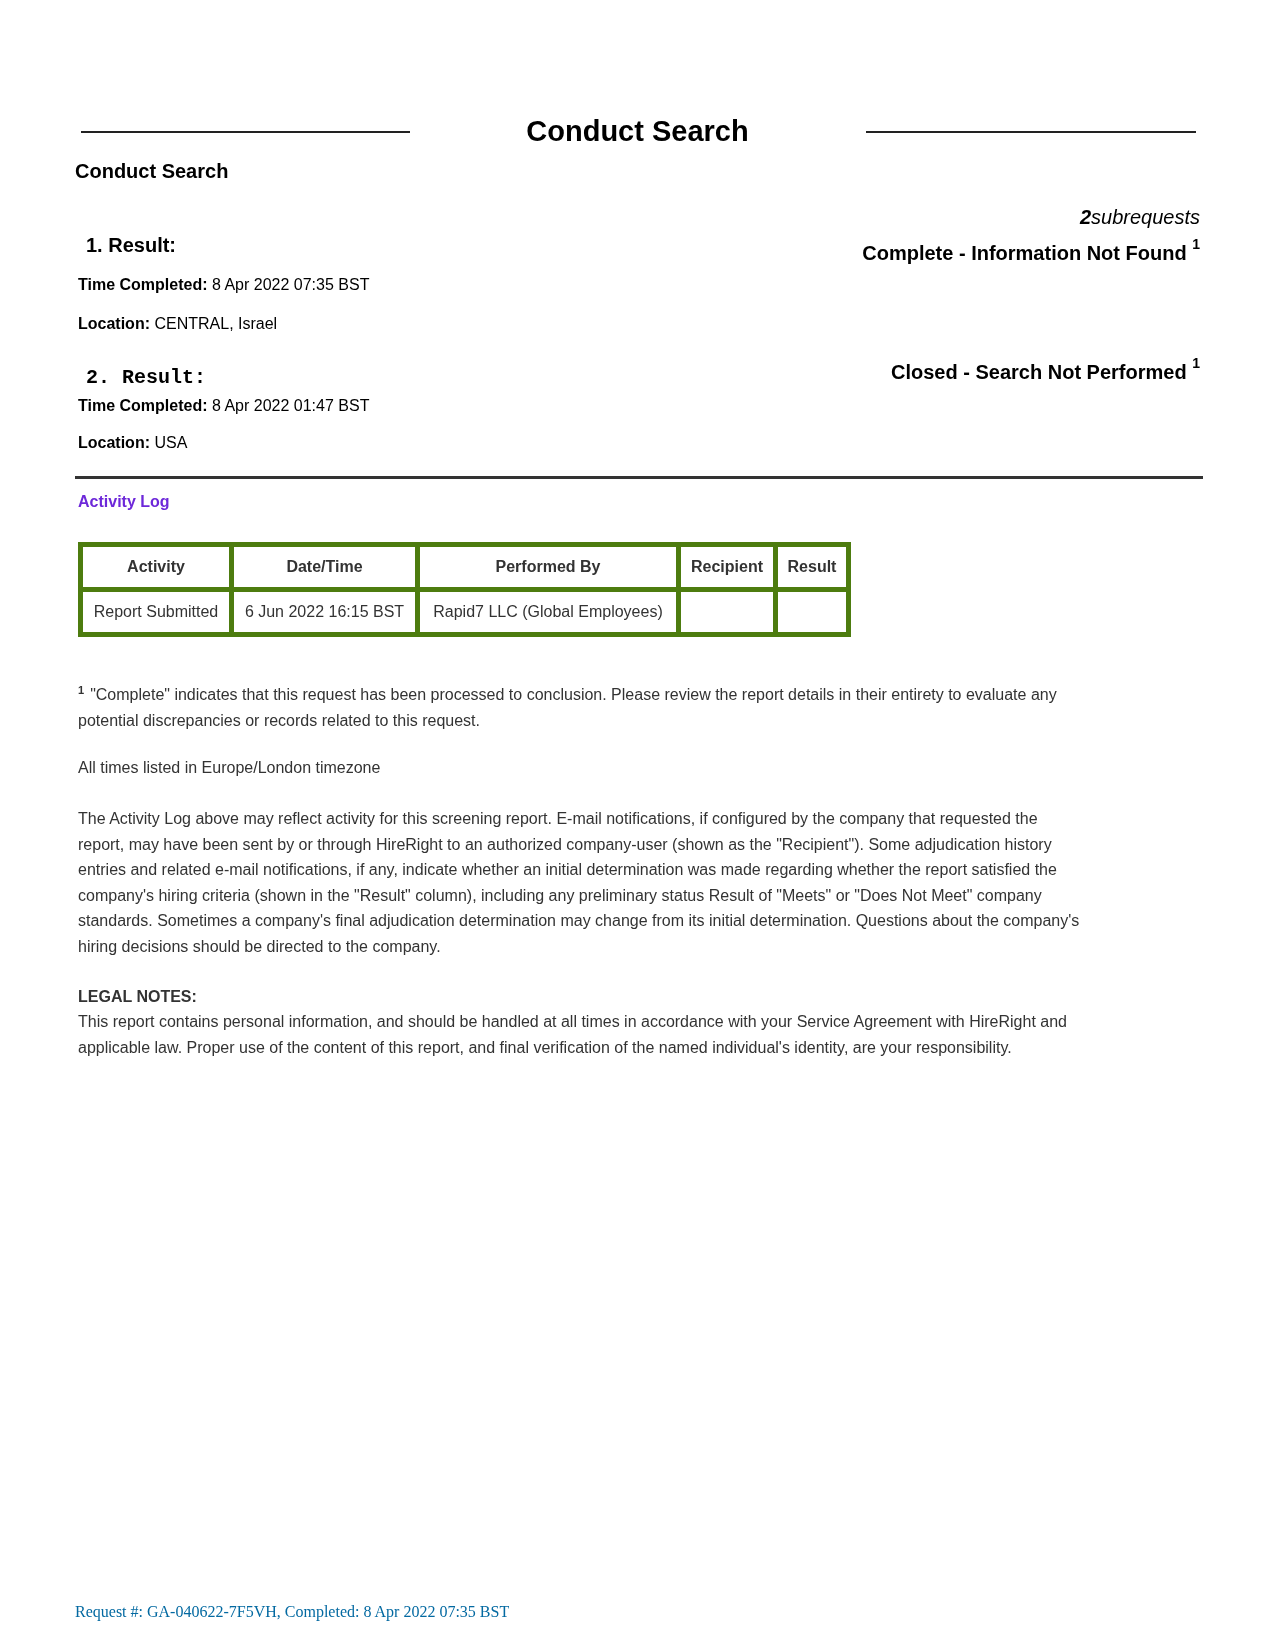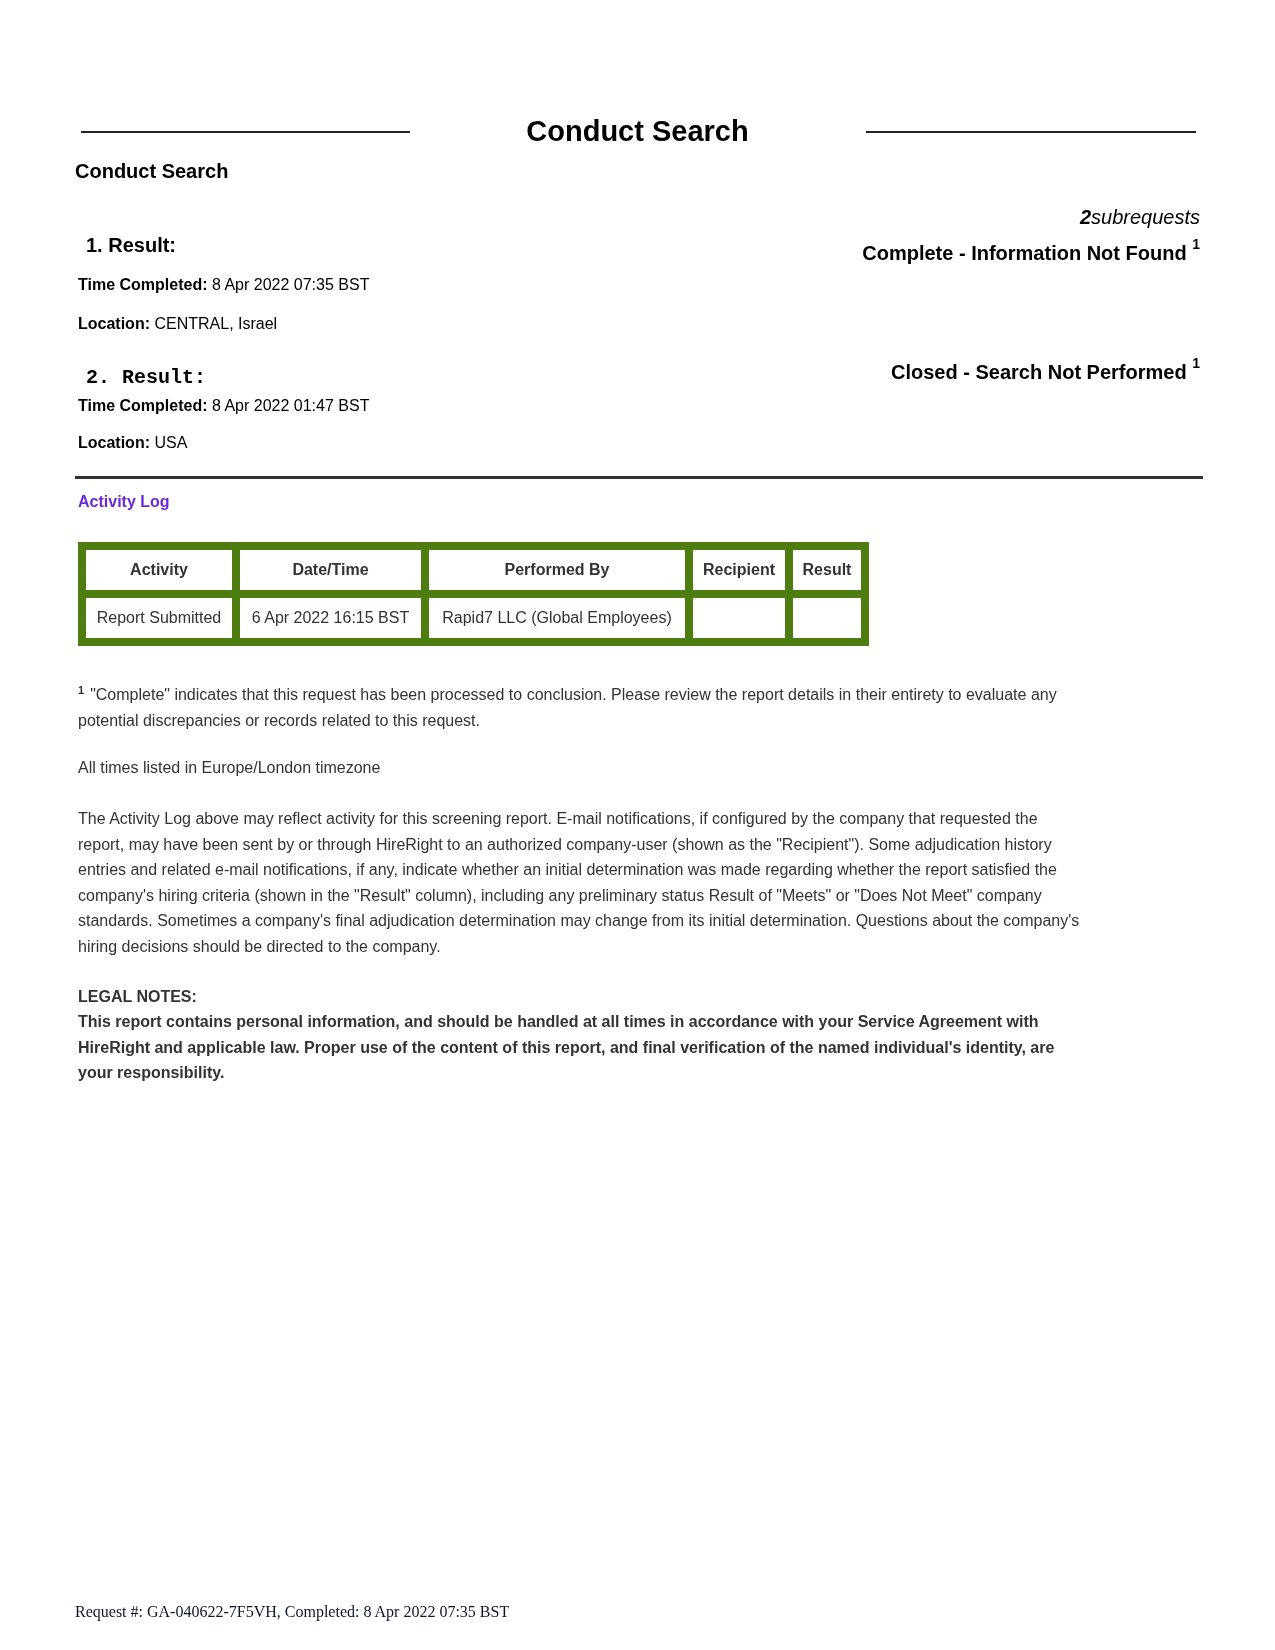--- a/index.html
+++ b/index.html
@@ -11,26 +11,26 @@
     .subreq { right: 75px; top: 206px; font-size: 20px; font-style: italic; }
     .subreq .num { font-weight: bold; }
     .result-label { font-size: 20px; font-weight: bold; }
     .status { right: 75px; font-size: 20px; font-weight: bold; text-align: right; }
     .status sup { font-size: 14px; position: relative; top: -3px; }
     .field { left: 78px; font-size: 16px; }
     .field b { font-weight: bold; }
     .hr-thick { position: absolute; left: 75px; width: 1128px; top: 476px; height: 3px; background: #333; }
     .activity-title { left: 78px; top: 493px; font-size: 16px; font-weight: bold; color: #6d28d9; }
     table.log { position: absolute; left: 78px; top: 542px; border-collapse: collapse; font-size: 16px; color: #333; }
-    table.log th, table.log td { border: 8px solid #4d7c0f; padding: 0 8px; height: 40px; text-align: center; white-space: nowrap; }
+    table.log th, table.log td { border: 5px solid #4d7c0f; padding: 0 8px; height: 40px; text-align: center; white-space: nowrap; }
     table.log th { font-weight: bold; }
     .note { left: 78px; width: 1010px; font-size: 16px; line-height: 25.5px; color: #333; }
     .note sup { font-size: 11px; font-weight: bold; margin-right: 6px; }
     .legal-head { font-weight: bold; }
-    .footer { left: 75px; top: 1603px; font-family: "Liberation Serif", serif; font-size: 16px; color: #0f172a; }
+    .footer { left: 75px; top: 1603px; font-family: "Liberation Serif", serif; font-size: 16px; color: #0369a1; }
   </style>
 </head>
 <body>
 
 <div class="rule" style="left:81px; top:131px; width:329px;"></div>
 <div class="rule" style="left:866px; top:131px; width:330px;"></div>
 <div class="main-title">Conduct Search</div>
 
 <div class="abs section-title">Conduct Search</div>
 <div class="abs subreq"><span class="num">2</span><span>subrequests</span></div>
@@ -54,30 +54,30 @@
       <th style="width:130px;">Activity</th>
       <th style="width:165px;">Date/Time</th>
       <th style="width:240px;">Performed By</th>
       <th style="width:76px;">Recipient</th>
       <th style="width:52px;">Result</th>
     </tr>
   </thead>
   <tbody>
     <tr>
       <td>Report Submitted</td>
-      <td>6 Apr 2022 16:15 BST</td>
+      <td>6 Jun 2022 16:15 BST</td>
       <td>Rapid7 LLC (Global Employees)</td>
       <td></td>
       <td></td>
     </tr>
   </tbody>
 </table>
 
 <div class="abs note" style="top:678px;"><sup>1</sup><span>"Complete" indicates that this request has been processed to conclusion.  Please review the report details in their entirety to evaluate any potential discrepancies or records related to this request.</span></div>
 
 <div class="abs note" style="top:755px;">All times listed in Europe/London timezone</div>
 
 <div class="abs note" style="top:806px;">The Activity Log above may reflect activity for this screening report. E-mail notifications, if configured by the company that requested the report, may have been sent by or through HireRight to an authorized company-user (shown as the "Recipient"). Some adjudication history entries and related e-mail notifications, if any, indicate whether an initial determination was made regarding whether the report satisfied the company's hiring criteria (shown in the "Result" column), including any preliminary status Result of "Meets" or "Does Not Meet" company standards. Sometimes a company's final adjudication determination may change from its initial determination. Questions about the company's hiring decisions should be directed to the company.</div>
 
 <div class="abs note legal-head" style="top:984px;">LEGAL NOTES:</div>
-<div class="abs note" style="top:1009px;font-weight:bold;">This report contains personal information, and should be handled at all times in accordance with your Service Agreement with HireRight and applicable law. Proper use of the content of this report, and final verification of the named individual's identity, are your responsibility.</div>
+<div class="abs note" style="top:1009px;">This report contains personal information, and should be handled at all times in accordance with your Service Agreement with HireRight and applicable law. Proper use of the content of this report, and final verification of the named individual's identity, are your responsibility.</div>
 
 <div class="abs footer">Request #: GA-040622-7F5VH, Completed: 8 Apr 2022 07:35 BST</div>
 
 </body></html>

